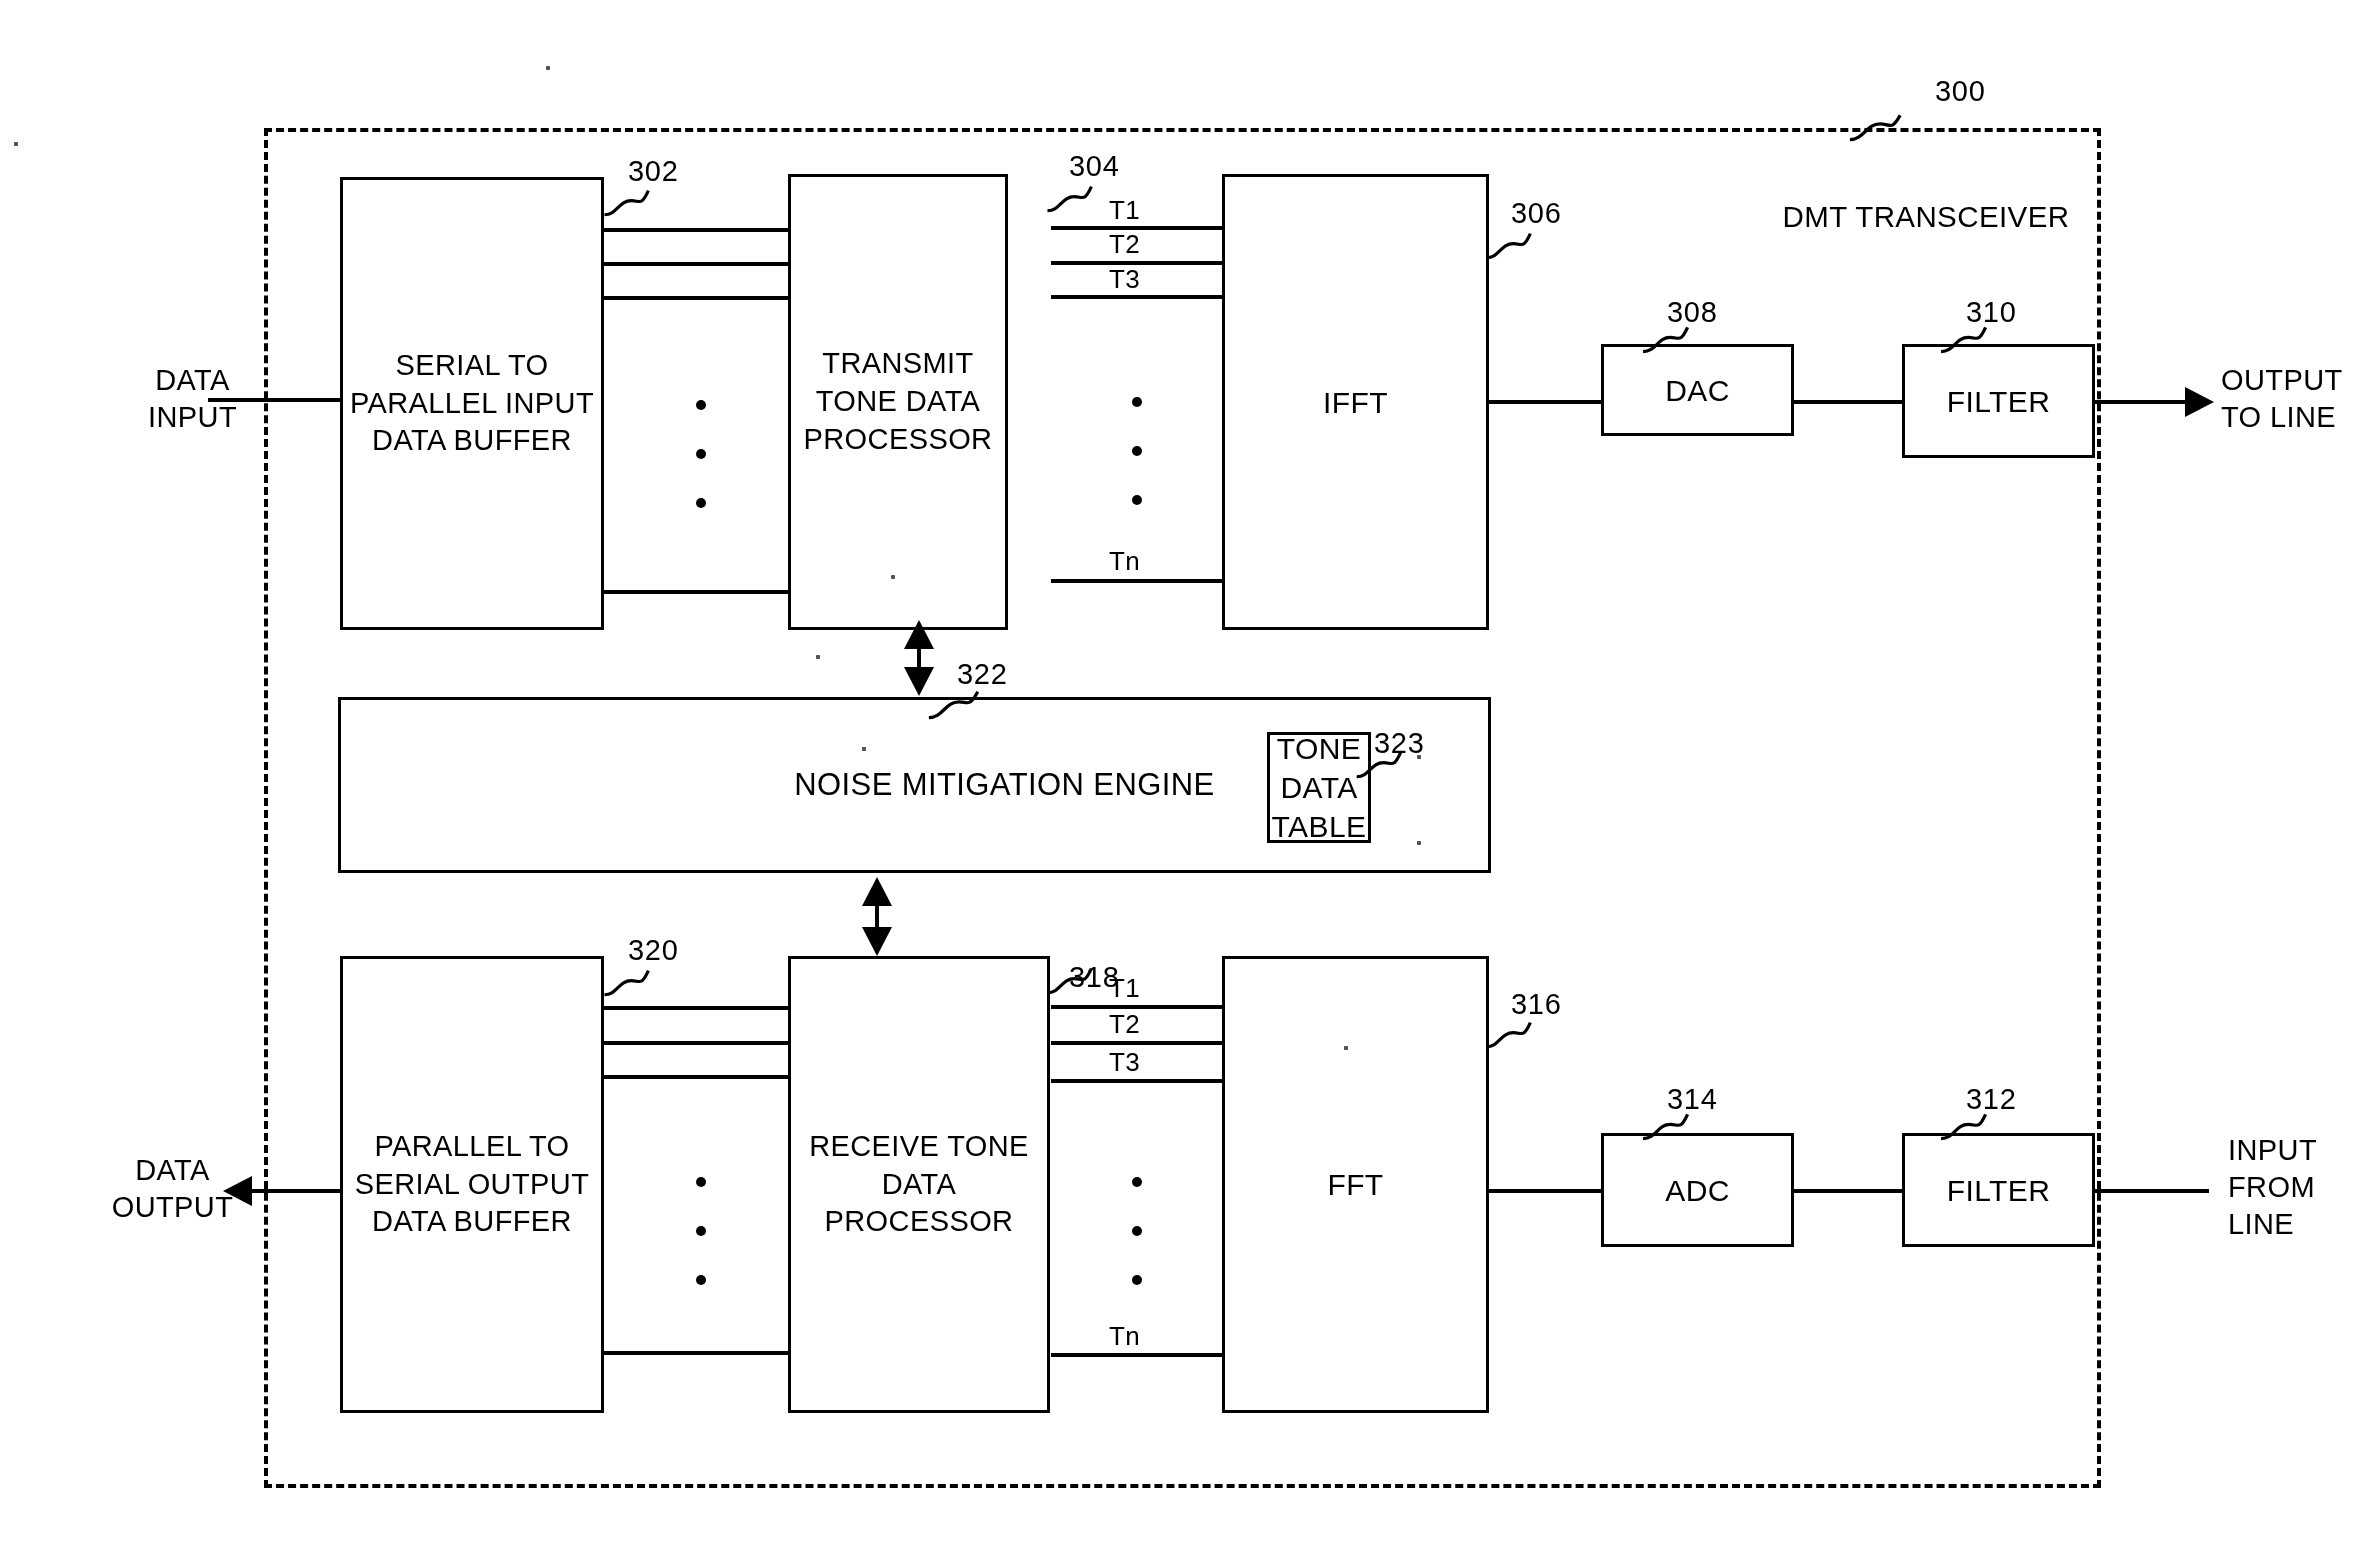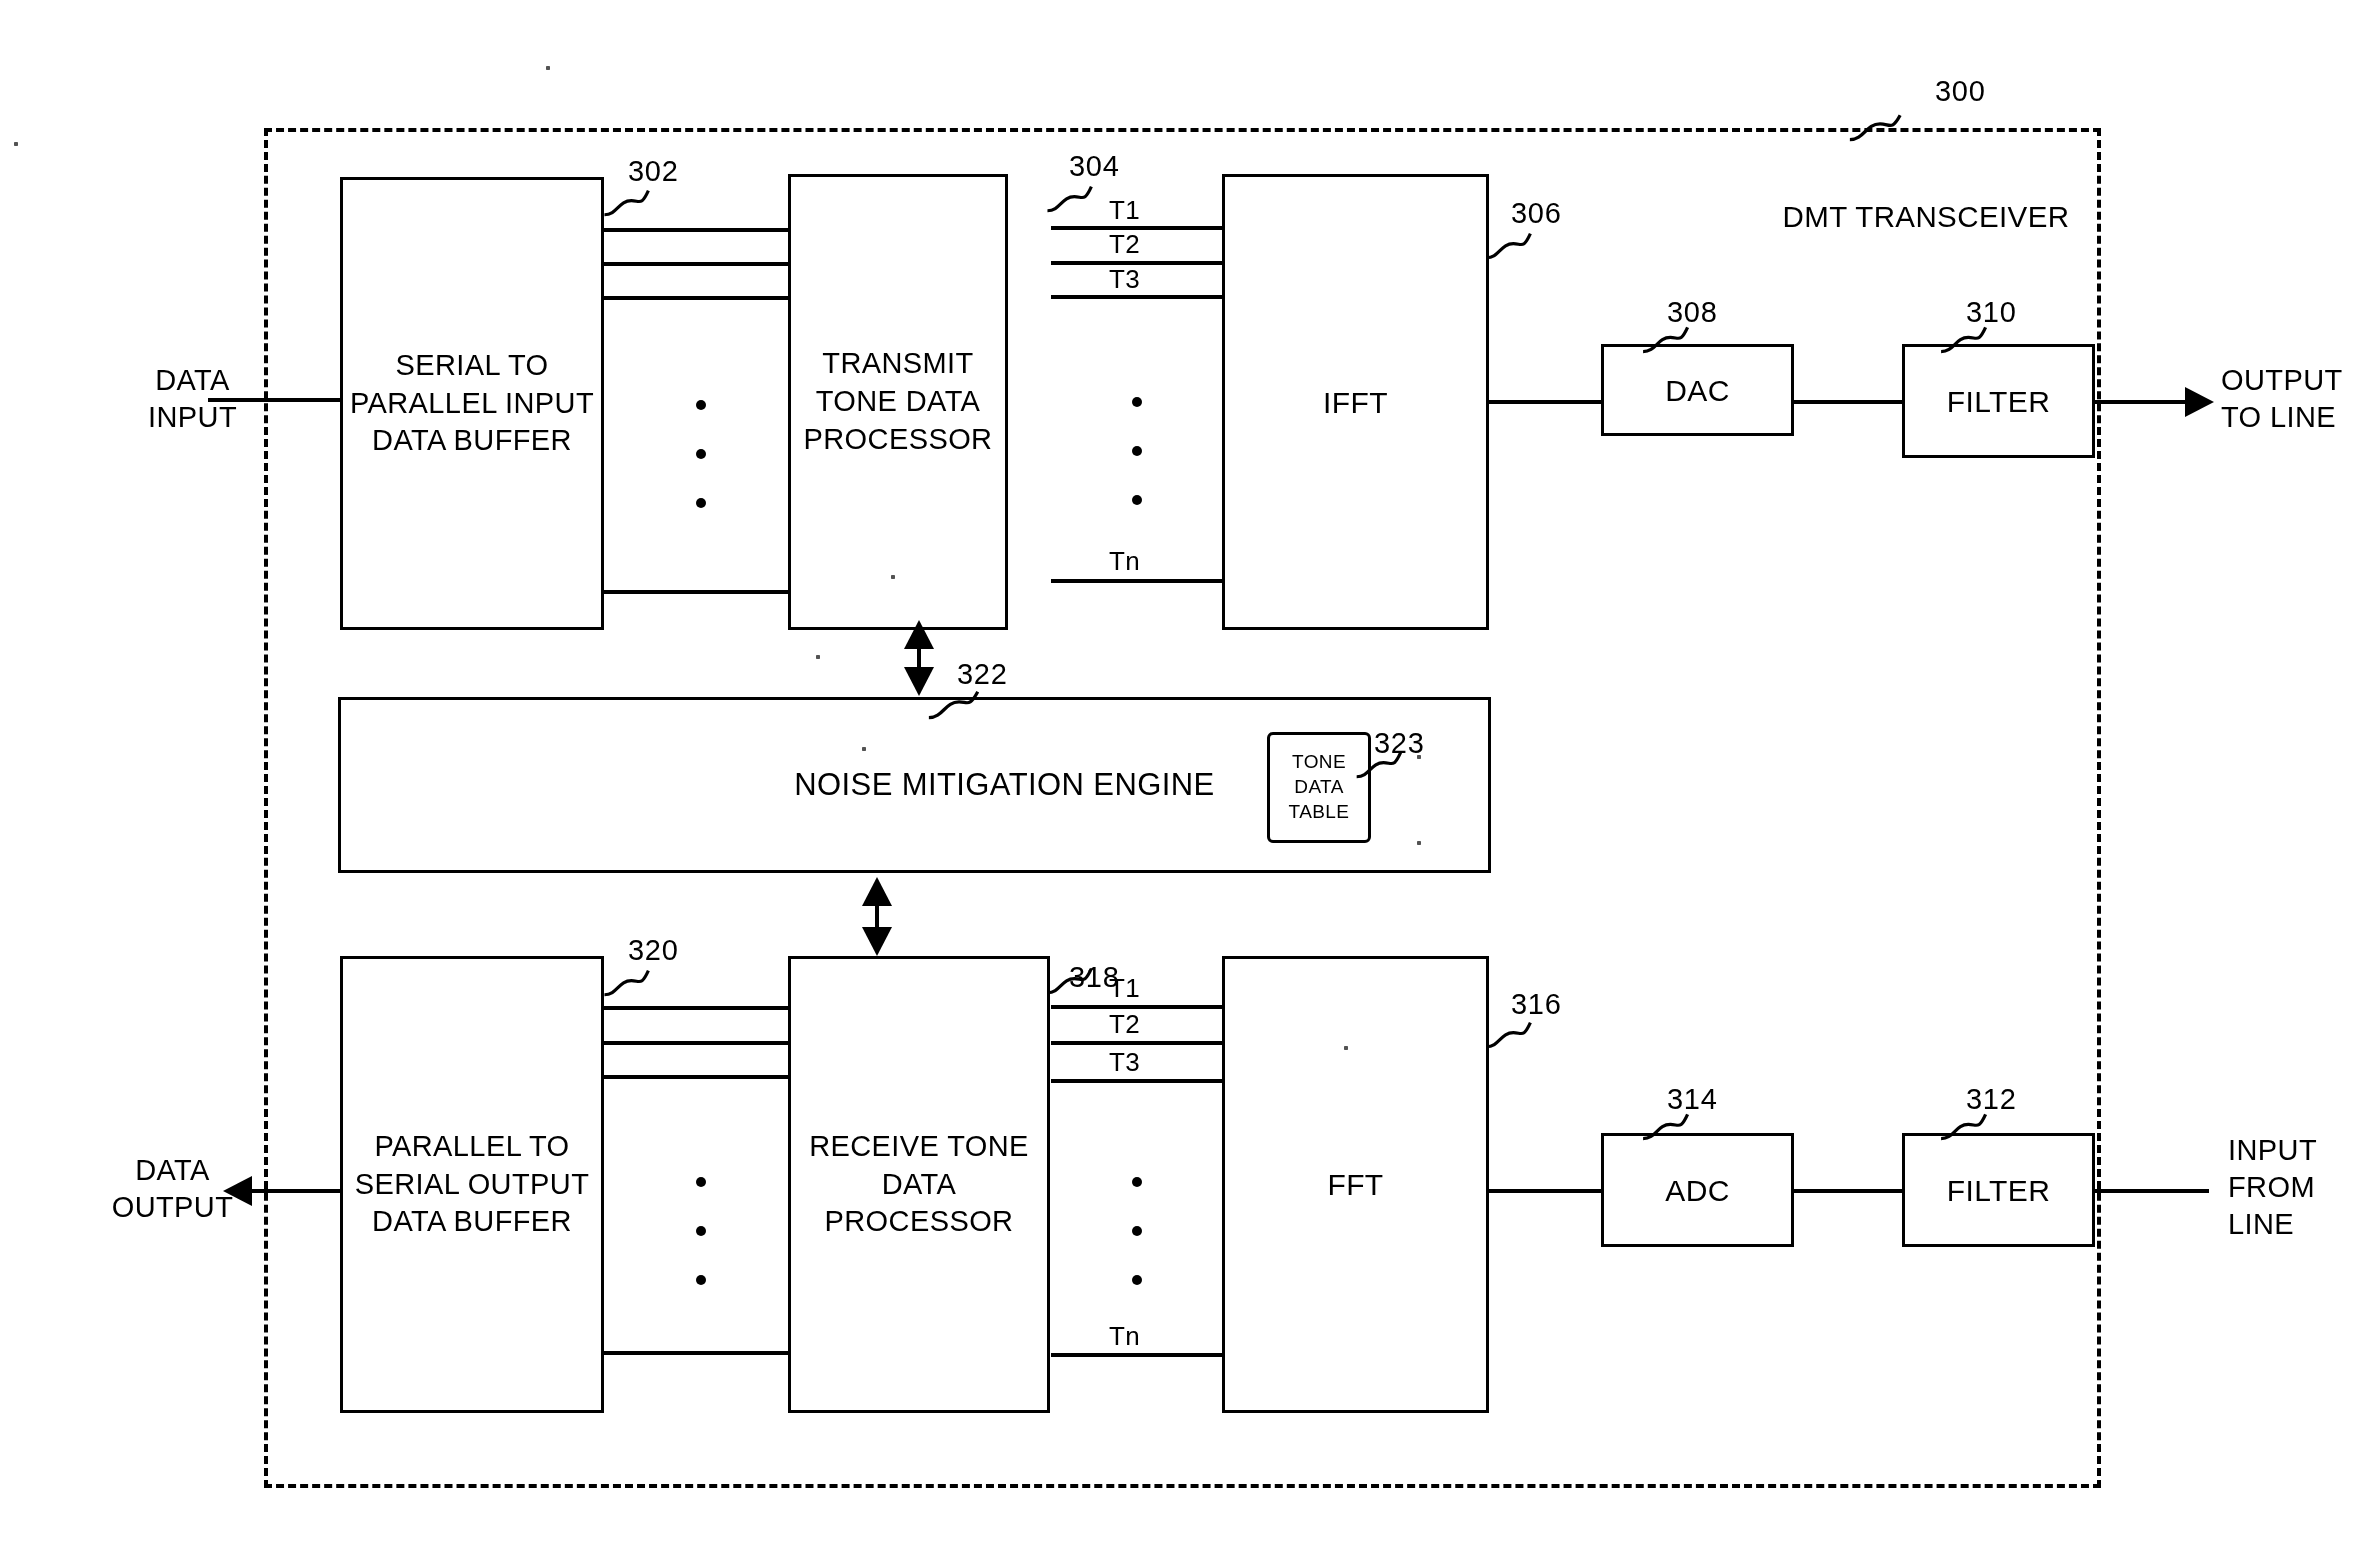--- a/index.html
+++ b/index.html
@@ -217,21 +217,21 @@
   <div class="arrow-down" style="left:904px; top:667px;"></div>
 
   <div class="box" style="left:338px; top:697px; width:1153px; height:176px; justify-content:flex-start;">
     <span class="lbl" style="width:auto; margin-left:449px; font-size:31px;">NOISE MITIGATION ENGINE</span>
   </div>
   <div class="refnum" style="left:957px; top:658px;">322</div>
   <svg class="leader" style="left:926px; top:686px; width:69px; height:36px;" viewBox="0 0 96 50" width="69" height="36">
     <path d="M4,44 C24,44 26,22 46,22 C58,22 60,30 72,8"></path>
   </svg>
 
-  <div class="box" style="left:1267px; top:732px; width:104px; height:111px; font-size:19px; border-width:3.6px;border-radius:6px;">
+  <div class="box" style="left:1267px; top:732px; width:104px; height:111px; font-size:30px; border-width:3.6px;">
     <span class="lbl">TONE
 DATA
 TABLE</span>
   </div>
   <div class="refnum" style="left:1374px; top:727px;">323</div>
   <svg class="leader" style="left:1355px; top:747px; width:60px; height:34px;" viewBox="0 0 84 48" width="60" height="34">
     <path d="M2,42 C20,42 22,22 40,22 C52,22 54,30 64,8"></path>
   </svg>
 
   <div class="arrow-up" style="left:862px; top:877px;"></div>

